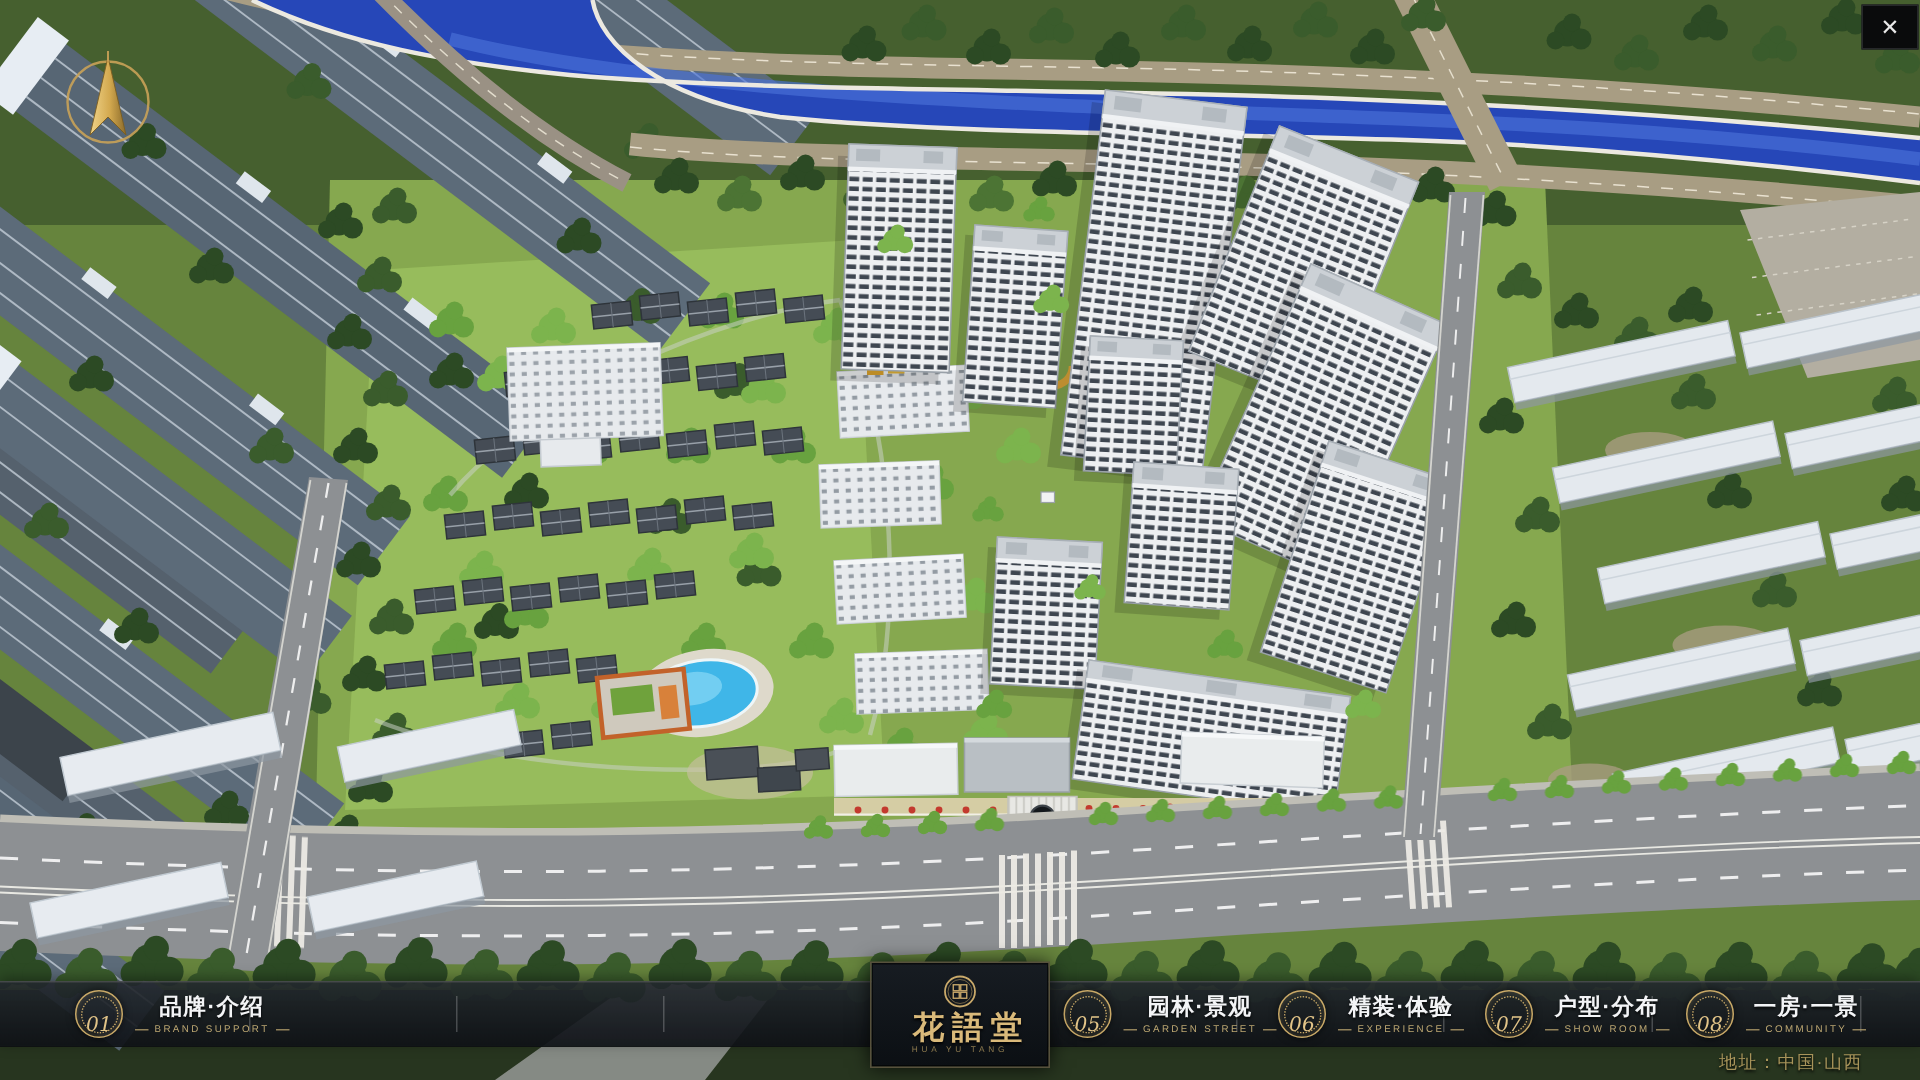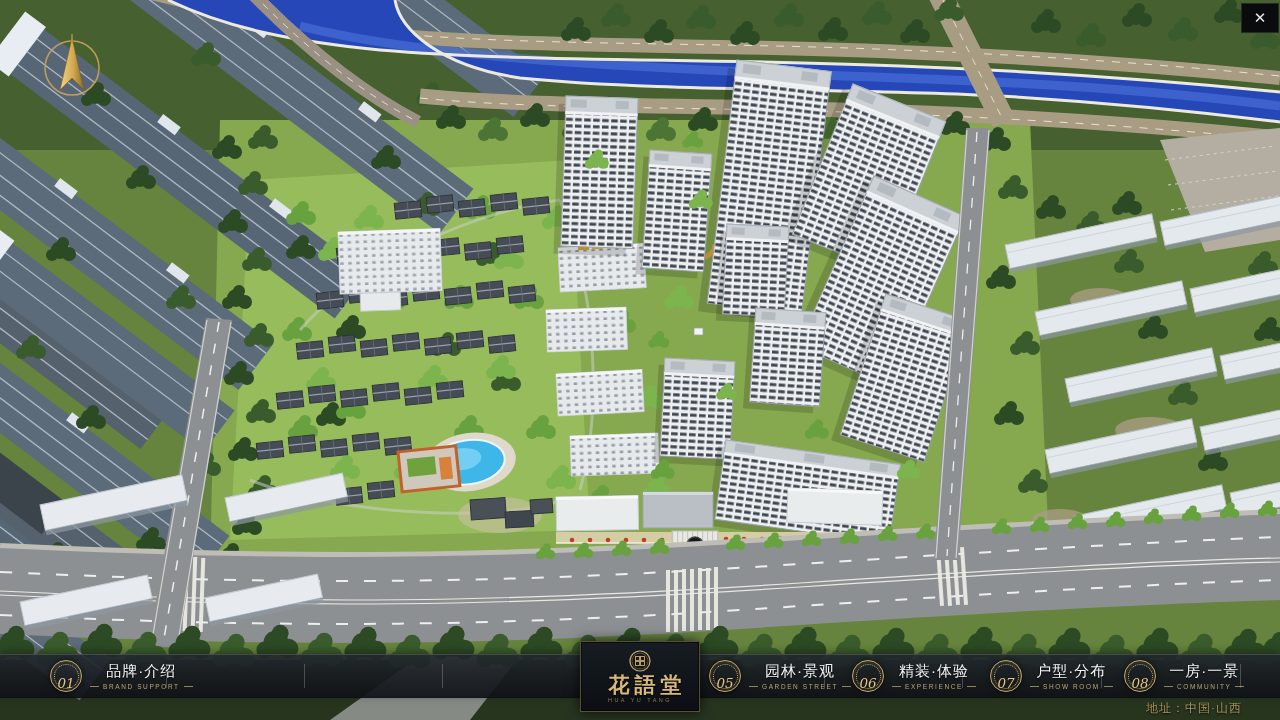--- a/index.html
+++ b/index.html
@@ -13,21 +13,21 @@
     background:linear-gradient(180deg,rgba(34,39,45,.90),rgba(14,17,22,.92));
     border-top:1px solid rgba(255,255,255,.22);border-bottom:1px solid rgba(0,0,0,.55);
     box-shadow:0 -2px 8px rgba(0,0,0,.35)}
   .nav-item{position:absolute;top:0;height:100%;display:flex;align-items:center;gap:8px;cursor:pointer}
   .badge{position:relative;width:30px;height:30px;border:1px solid #c9a967;border-radius:50%;
     display:flex;align-items:flex-end;justify-content:center;flex:none;
     box-shadow:0 0 6px rgba(0,0,0,.6),inset 0 0 5px rgba(201,169,103,.25)}
   .badge::before{content:"";position:absolute;inset:2.5px;border:1px dotted #c9a967;border-radius:50%}
   .num{font-family:"DejaVu Serif",serif;font-style:italic;font-size:13.5px;color:#e2c488}
   .labels{display:flex;flex-direction:column;align-items:center;gap:2px}
-  .zh{font-weight:normal;font-size:15px;color:#f3f4f6;letter-spacing:1px;white-space:nowrap;
+  .zh{font-weight:bold;font-size:15px;color:#f3f4f6;letter-spacing:1px;white-space:nowrap;
       text-shadow:0 1px 2px rgba(0,0,0,.85)}
   .en{display:flex;align-items:center;gap:4px;font-size:6.5px;color:#bda772;
       letter-spacing:1.6px;white-space:nowrap}
   .en .rule{display:block;width:9px;height:1px;background:rgba(189,167,114,.75)}
   .divider{position:absolute;top:9px;width:1px;height:24px;background:rgba(255,255,255,.22)}
 
   
   .logo-box{position:absolute;left:580px;top:641px;width:118px;height:69px;z-index:12;cursor:pointer;
     background:linear-gradient(180deg,#171c22,#0b0f13);
     border:1px solid #57513c;box-shadow:0 0 12px rgba(0,0,0,.75),inset 0 0 0 1px rgba(0,0,0,.6);

